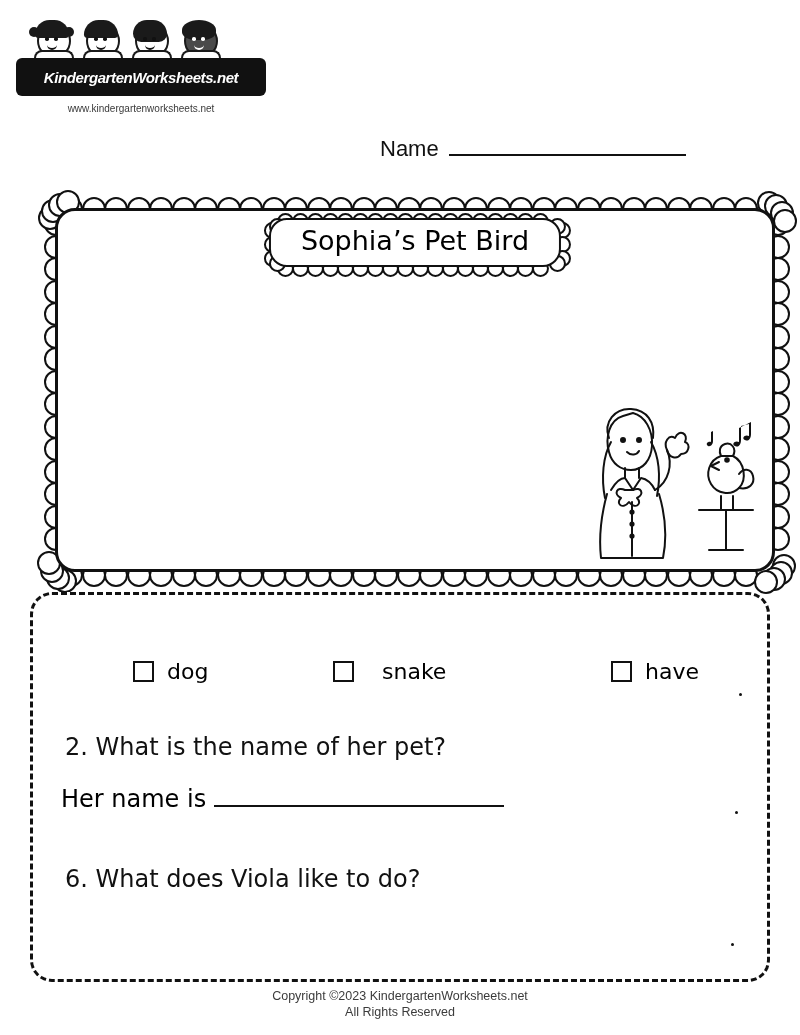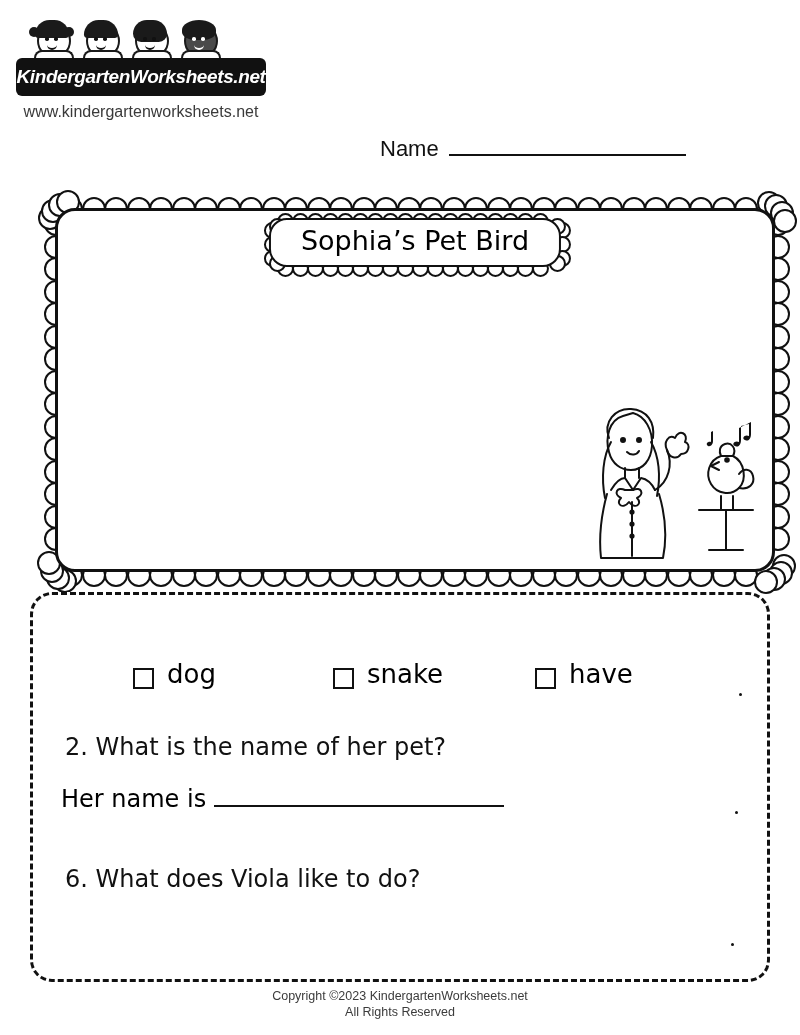--- a/index.html
+++ b/index.html
@@ -114,30 +114,30 @@
     margin-top: -2px;
     display: flex;
     align-items: center;
     justify-content: center;
   }
   .logo-pill .logo-text {
     color: #fff;
     font-family: "Liberation Sans", sans-serif;
     font-weight: bold;
     font-style: italic;
-    font-size: 19px;
+    font-size: 15px;
     letter-spacing: -0.4px;
     white-space: nowrap;
   }
 
   .site-url {
     margin-top: 7px;
     text-align: center;
     width: 250px;
-    font-size: 16px;
+    font-size: 10px;
     color: #3a3a3a;
     font-family: "Liberation Sans", sans-serif;
   }
 
   .worksheet-title {
     position: absolute;
     left: 264px;
     top: 48px;
     width: 520px;
     text-align: center;
@@ -273,33 +273,33 @@
 
   .choices {
     position: absolute;
     left: 100px;
     top: 64px;
     width: 600px;
     display: flex;
   }
   .choice {
     display: flex;
-    align-items: flex-end;
-    font-size: 26px;
+    align-items: center;
+    font-size: 22px;
     font-family: "DejaVu Sans", sans-serif;
   }
   .choice .box {
     width: 17px;
     height: 17px;
     border: 2.2px solid #111;
     margin-right: 13px;
     display: inline-block;
   }
   .choice.c1 { width: 200px; }
-  .choice.c2 { width: 202px; }
+  .choice.c2 { width: 278px; gap: 15px; }
 
   .answer-row {
     position: absolute;
     display: flex;
     align-items: baseline;
     font-size: 24px;
     font-family: "DejaVu Sans", sans-serif;
   }
   .answer-row .ans-line {
     border-bottom: 2px solid #111;

